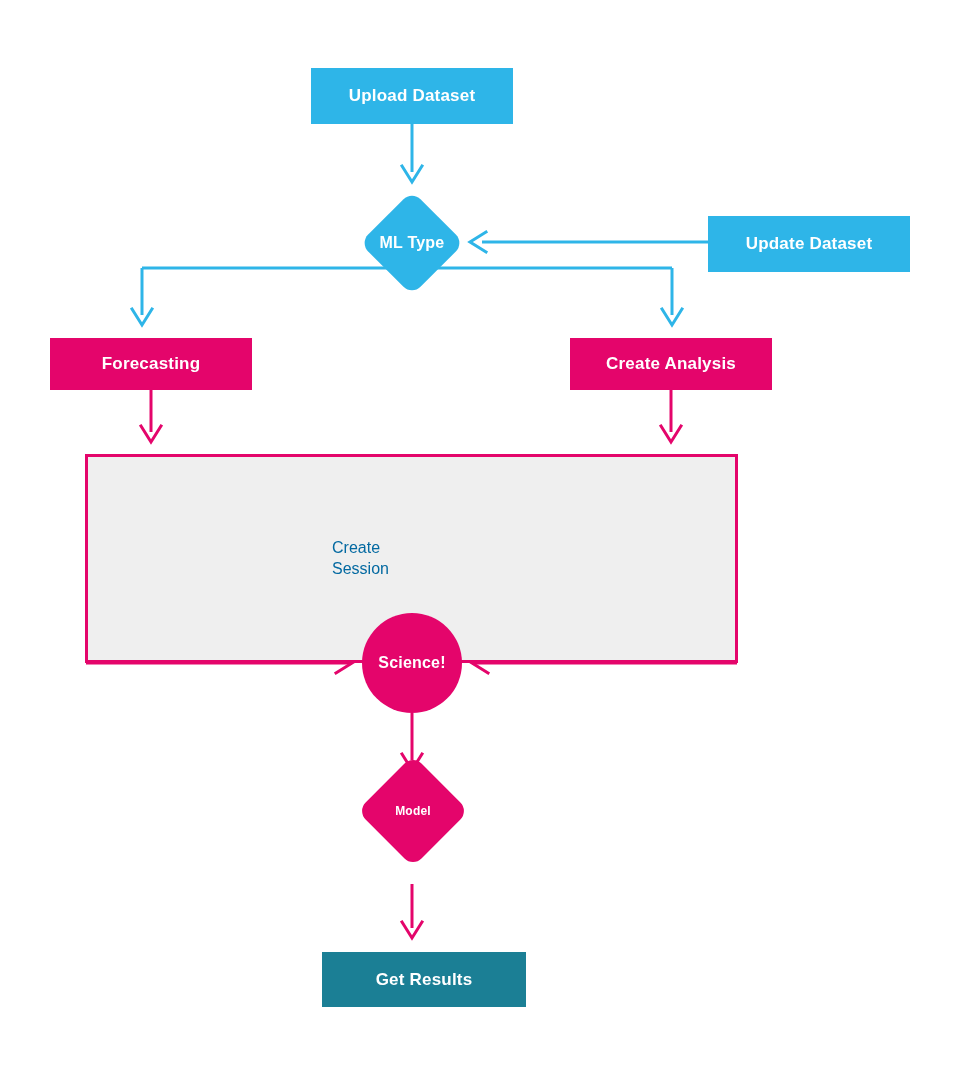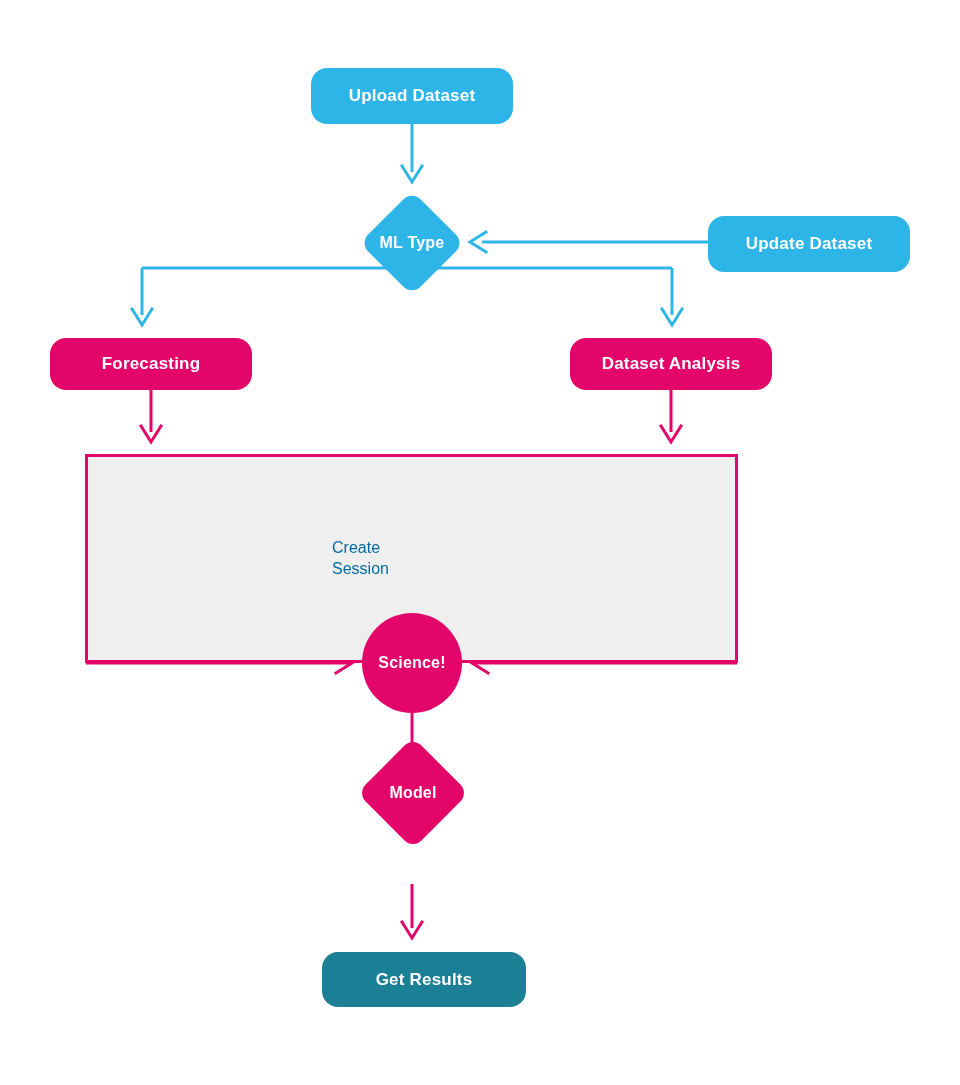--- a/index.html
+++ b/index.html
@@ -31,21 +31,21 @@
     align-items: center;
     justify-content: center;
     box-sizing: border-box;
     color: #ffffff;
     font-weight: bold;
     letter-spacing: 0.2px;
     text-align: center;
     user-select: none;
   }
   .node-rect {
-    border-radius: 16px;
+    border-radius: 0;
   }
   .node-blue   { background: #2EB5E8; }
   .node-pink   { background: #E4056B; }
   .node-teal   { background: #1B7F95; }
 
   
   .node-diamond {
     background: transparent;
   }
   .node-diamond .diamond-shape {
@@ -152,28 +152,28 @@
   <div class="node node-diamond" style="left:360px; top:191px; width:104px; height:104px; font-size:16px;">
     <span class="diamond-shape" style="width:74px; height:74px; background:#2EB5E8;"></span>
     <span class="diamond-label">ML Type</span>
   </div>
 
   <div class="node node-rect node-pink" style="left:50px; top:338px; width:202px; height:52px; font-size:17px;justify-content:center;">
     <span>Forecasting</span>
   </div>
 
   <div class="node node-rect node-pink" style="left:570px; top:338px; width:202px; height:52px; font-size:17px;">
-    <span>Dataset Analysis</span>
+    <span>Create Analysis</span>
   </div>
 
   <div class="node node-circle node-pink" style="left:362px; top:613px; width:100px; height:100px; font-size:16px;">
     <span>Science!</span>
   </div>
 
-  <div class="node node-diamond" style="left:358px; top:738px; width:110px; height:110px; font-size:16px;">
+  <div class="node node-diamond" style="left:358px; top:756px; width:110px; height:110px; font-size:12px;">
     <span class="diamond-shape" style="width:79px; height:79px; background:#E4056B;"></span>
     <span class="diamond-label">Model</span>
   </div>
 
   <div class="node node-rect node-teal" style="left:311px; top:952px; width:204px; height:55px; font-size:17px;margin-left:11px;">
     <span>Get Results</span>
   </div>
 
 </div>
 

